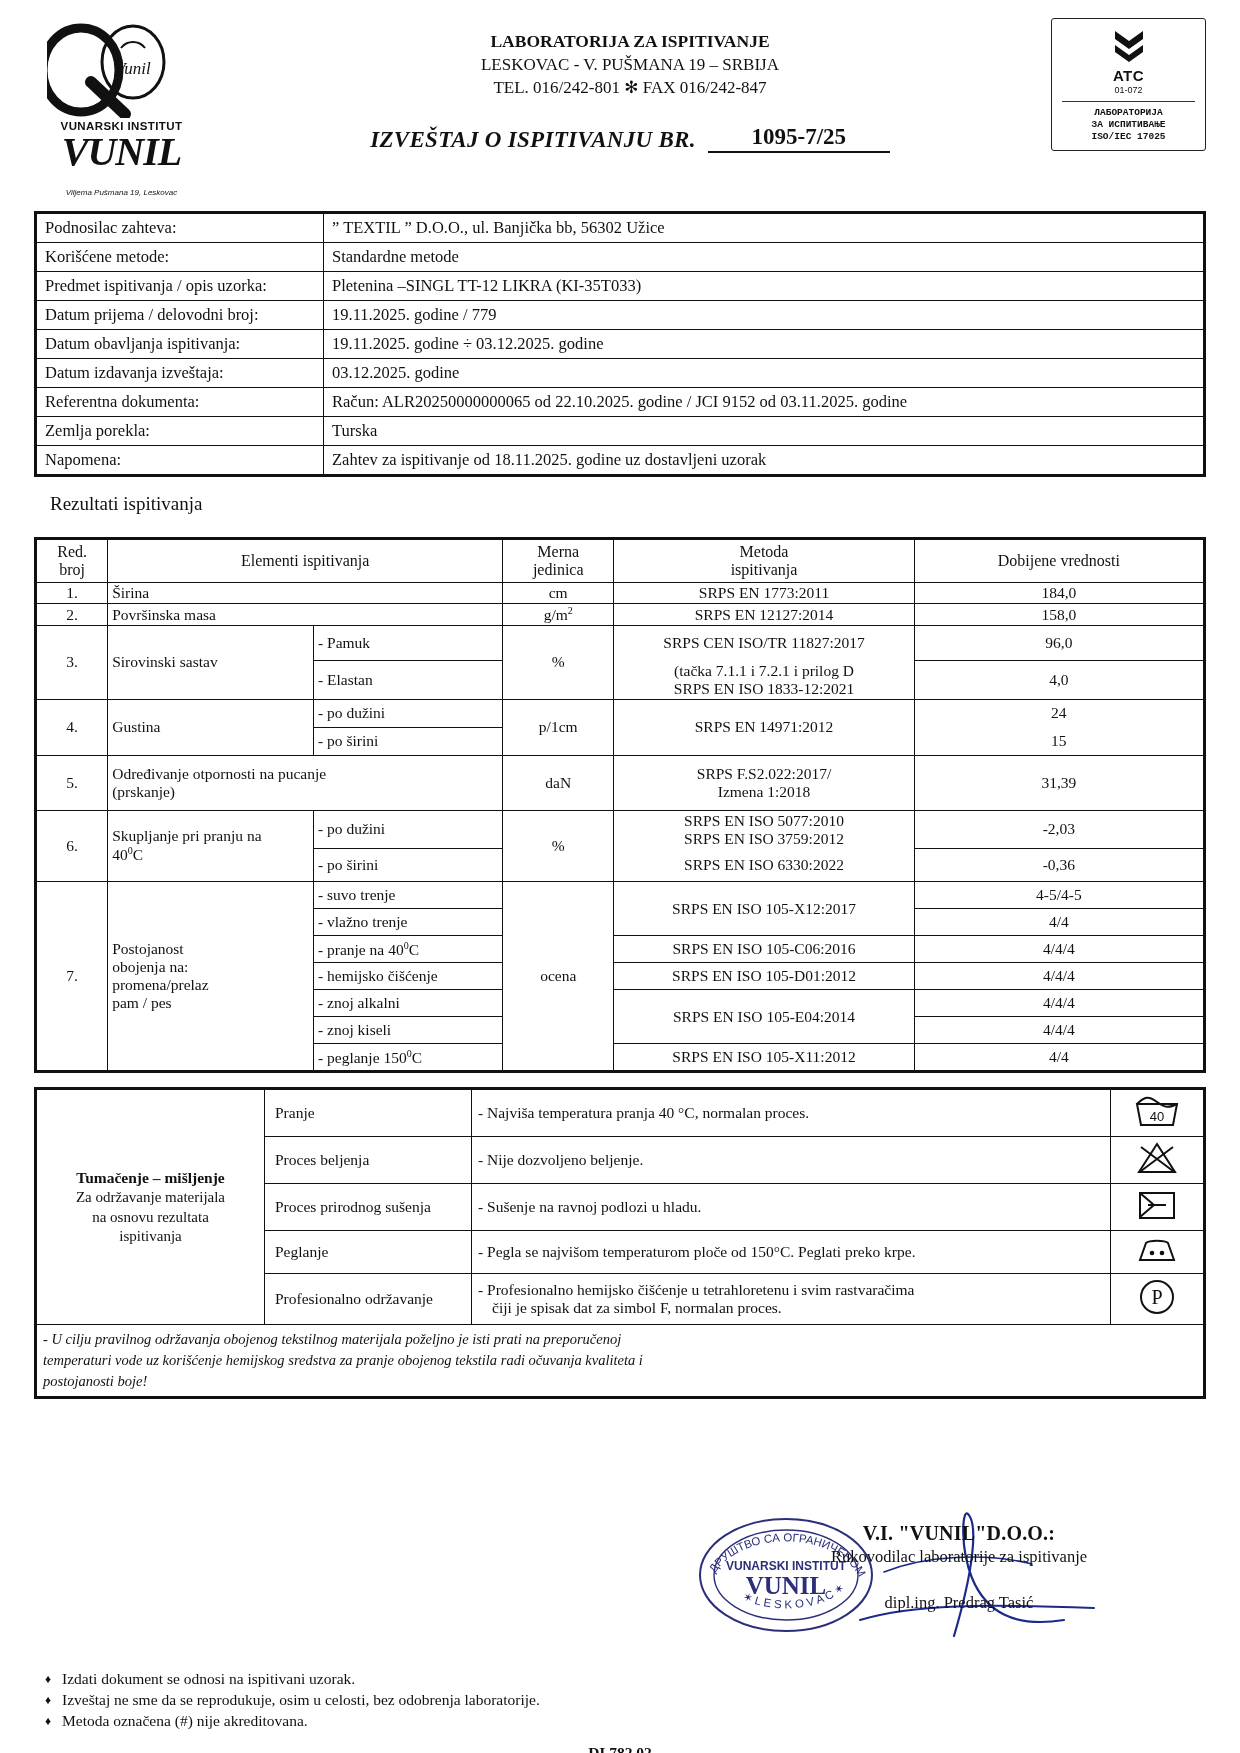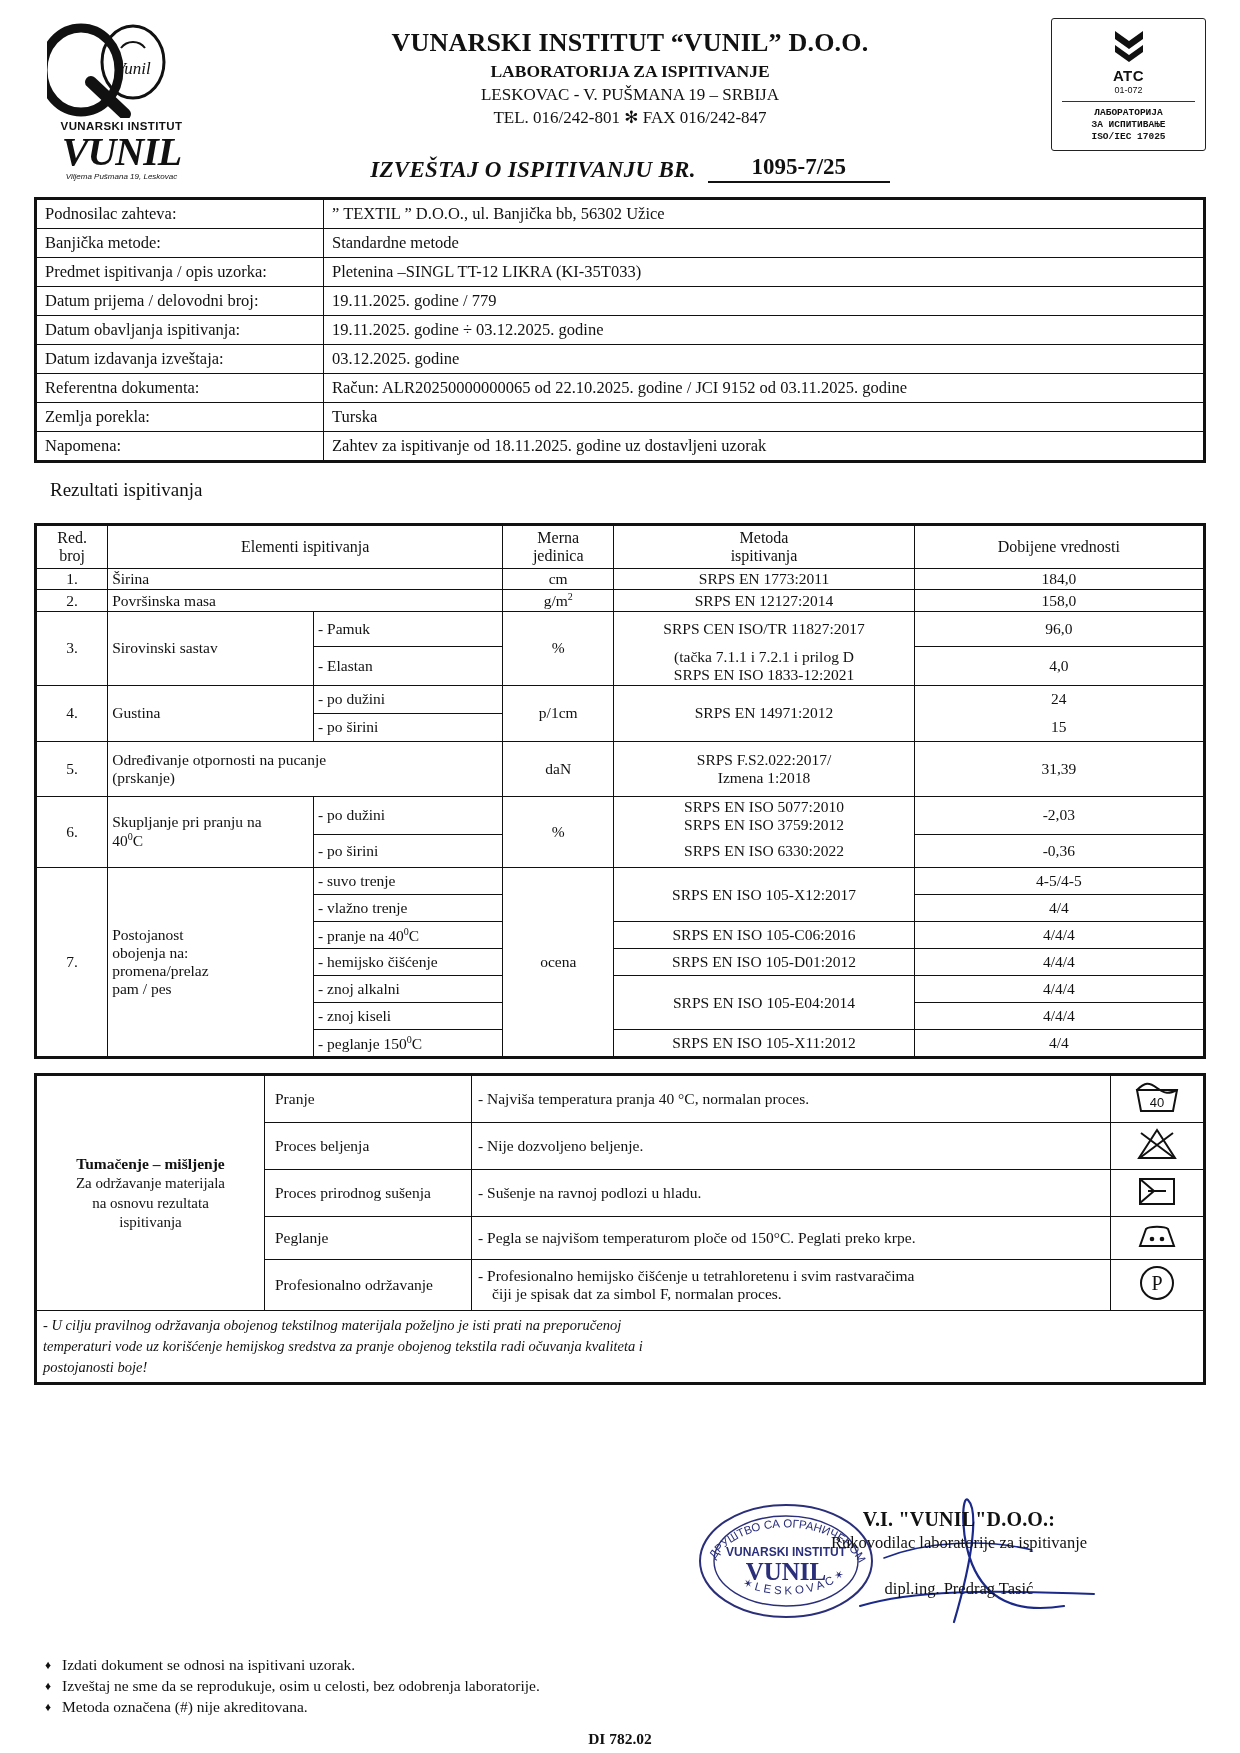--- a/index.html
+++ b/index.html
@@ -45,21 +45,21 @@
     font-weight:bold;
     font-size:40px;
     letter-spacing:-1px;
     line-height:.95;
     margin-top:1px;
   }
   .logo-addr{
     font-family:"Liberation Sans", sans-serif;
     font-size:8px;
     font-style:italic;
-    margin-top:1px;
+    margin-top:17px;
   }
 
   .title-block{
     flex:1 1 auto;
     text-align:center;
     padding-top:10px;
   }
   .org{
     font-size:26px;
     font-weight:bold;
@@ -216,21 +216,20 @@
           <path d="M74 26c6-8 18-8 24 0" fill="none" stroke="#111" stroke-width="2"></path>
           <text x="86" y="52" font-size="17" font-family="Liberation Serif, serif" font-style="italic" text-anchor="middle" fill="#111">Vunil</text>
         </svg>
       </div>
       <div class="logo-name">VUNARSKI INSTITUT</div>
       <div class="logo-word">VUNIL</div>
       <div class="logo-addr">Viljema Pušmana 19, Leskovac</div>
     </div>
 
     <div class="title-block">
-      <div class="org">VUNARSKI INSTITUT “VUNIL” D.O.O.</div>
       <div class="sub1">LABORATORIJA ZA ISPITIVANJE</div>
       <div class="sub2">LESKOVAC - V. PUŠMANA 19 – SRBIJA</div>
       <div class="sub3">TEL. 016/242-801 ✻ FAX  016/242-847</div>
       <div class="report-line">
         <span class="report-label">IZVEŠTAJ O ISPITIVANJU BR.</span>
         <span class="report-no">1095-7/25</span>
       </div>
     </div>
 
     <div class="atc-block">
@@ -250,21 +249,21 @@
   </div>
 
   <div class="info-wrap">
     <table class="info-table">
       <tbody>
           <tr>
         <td class="k">Podnosilac zahteva:</td>
         <td>” TEXTIL ” D.O.O., ul. Banjička bb, 56302 Užice</td>
       </tr>
       <tr>
-        <td class="k">Banjička metode:</td>
+        <td class="k">Korišćene metode:</td>
         <td>Standardne metode</td>
       </tr>
       <tr>
         <td class="k">Predmet ispitivanja / opis uzorka:</td>
         <td>Pletenina –SINGL TT-12 LIKRA (KI-35T033)</td>
       </tr>
       <tr>
         <td class="k">Datum prijema / delovodni broj:</td>
         <td>19.11.2025. godine      /     779</td>
       </tr>

